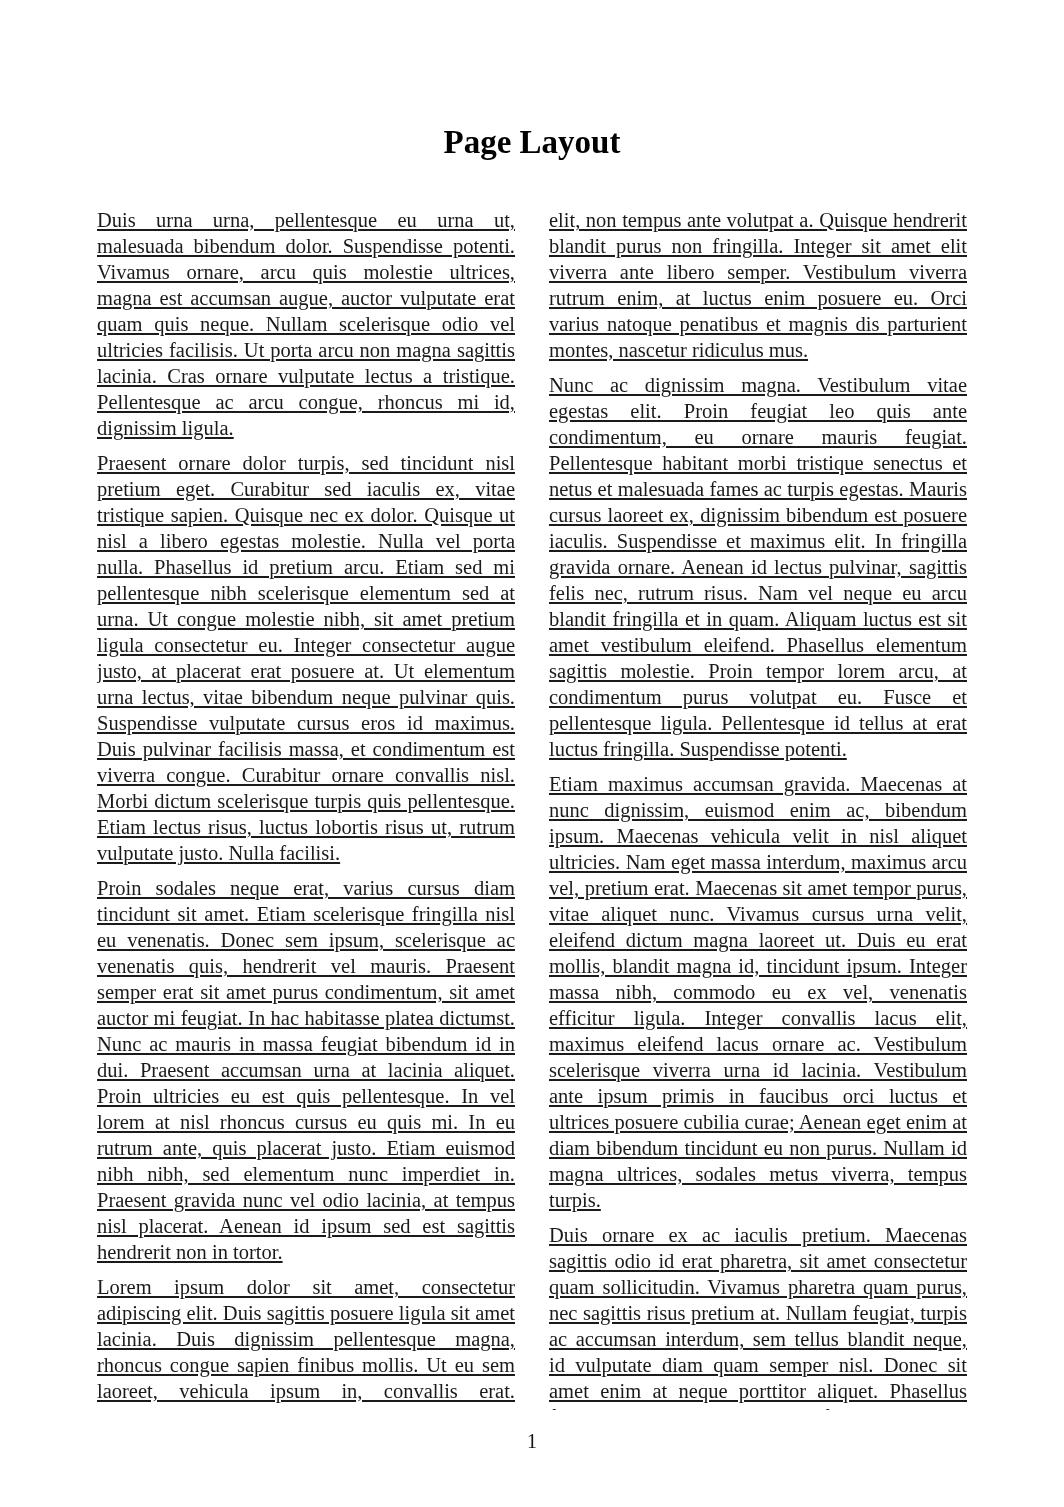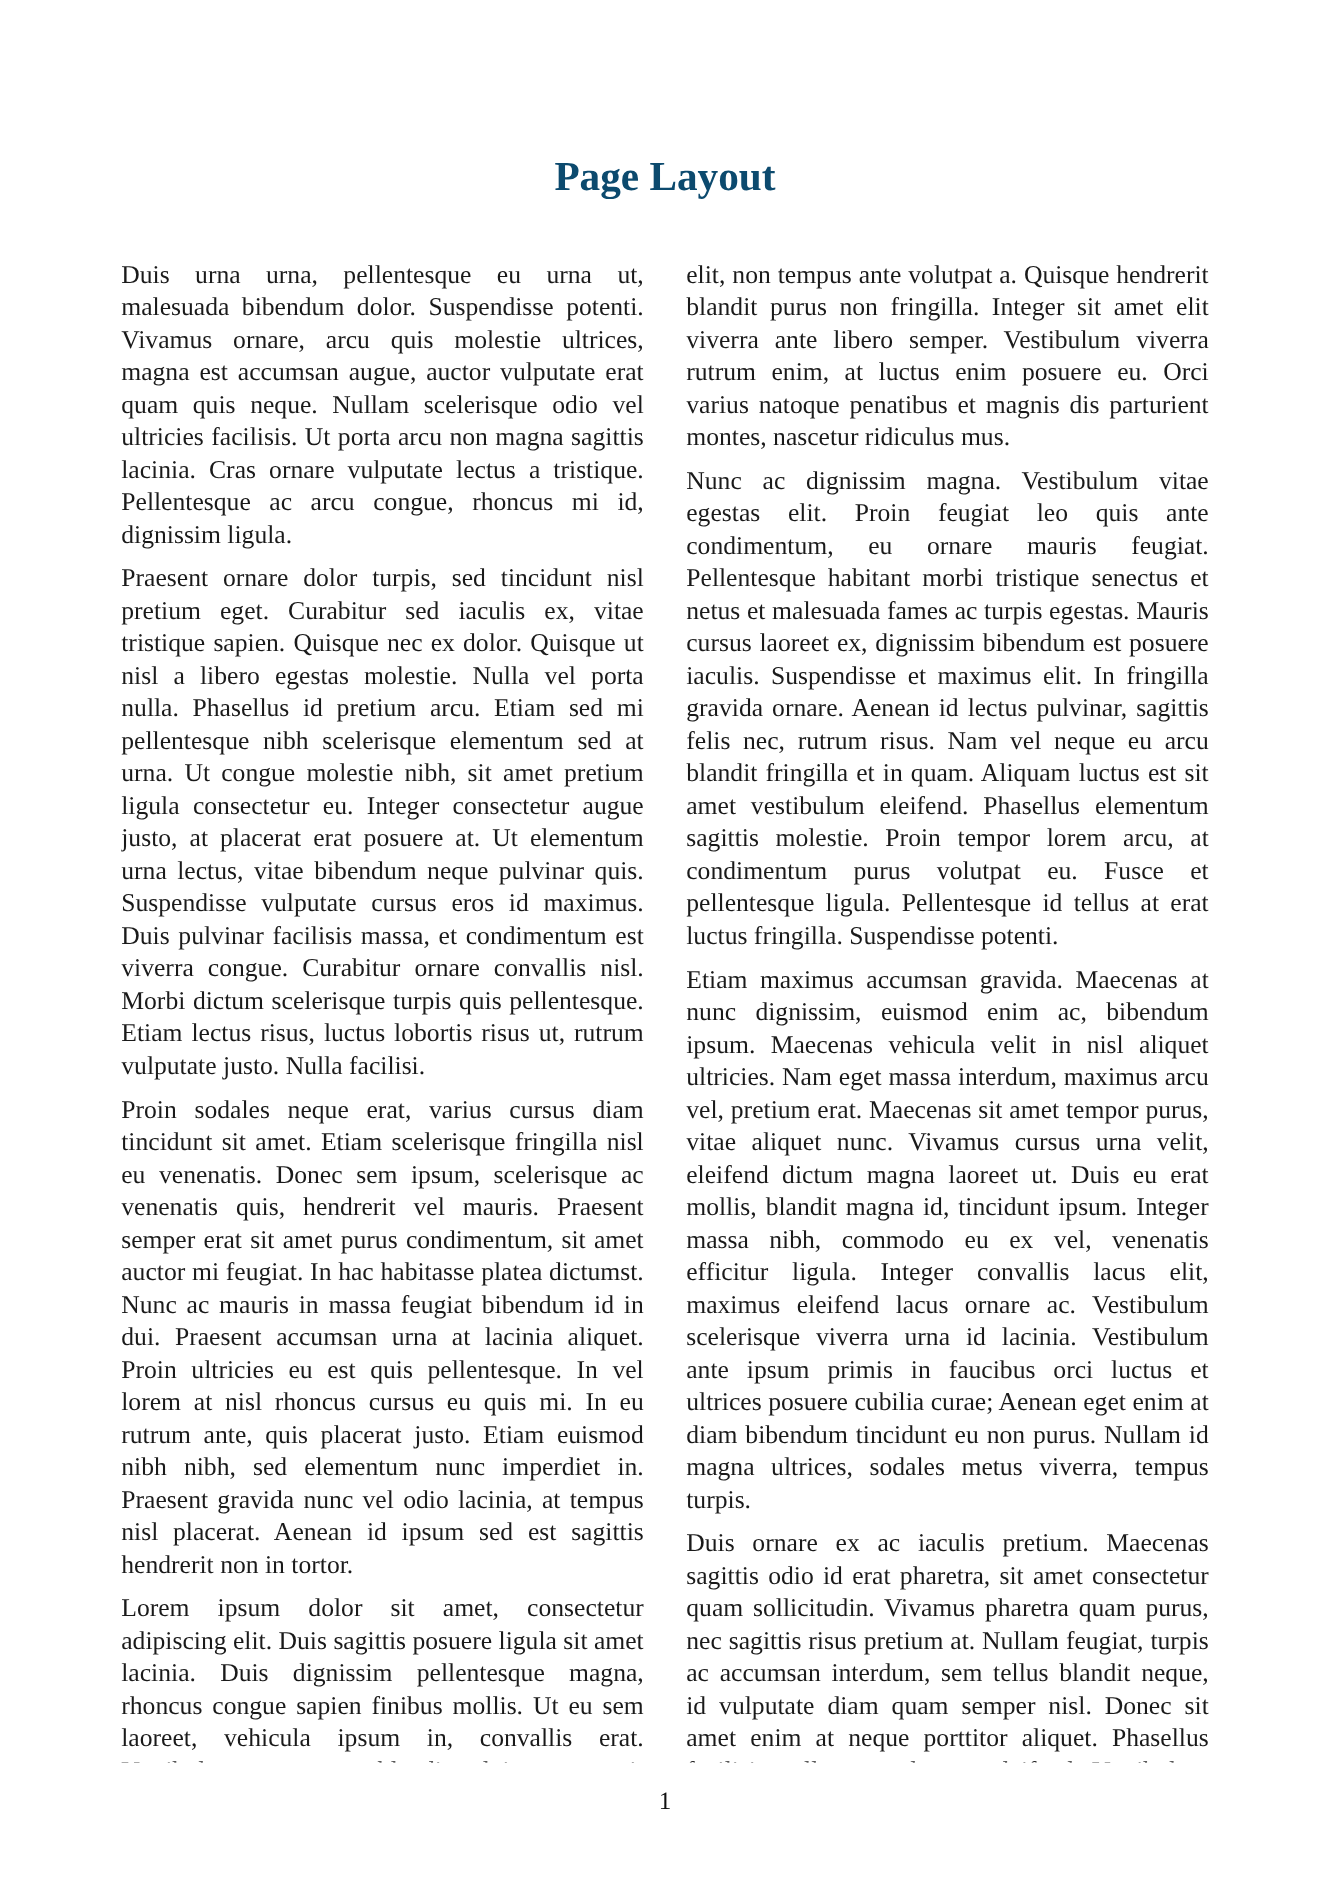--- a/index.html
+++ b/index.html
@@ -19,21 +19,21 @@
   .doc-title {
     position: absolute;
     top: 123px;
     left: 0;
     width: 100%;
     margin: 0;
     text-align: center;
     font-size: 33px;
     line-height: 1.2;
     font-weight: 700;
-    color: #0c4a6e;
+    color: #000000;
   }
   .columns {
     position: absolute;
     top: 207px;
     left: 97px;
     width: 870px;
     height: 1203px;
     display: flex;
     column-gap: 34px;
     overflow: hidden;
@@ -42,20 +42,21 @@
     flex: 1 1 0;
     min-width: 0;
     overflow: hidden;
   }
   .column p {
     margin: 0 0 9px 0;
     font-size: 20.5px;
     line-height: 26px;
     text-align: justify;
     hyphens: auto;
+    text-decoration: underline;
     -webkit-hyphens: auto;
   }
   .column p:last-child {
     margin-bottom: 0;
   }
   .page-number {
     position: absolute;
     top: 1429px;
     left: 0;
     width: 100%;

